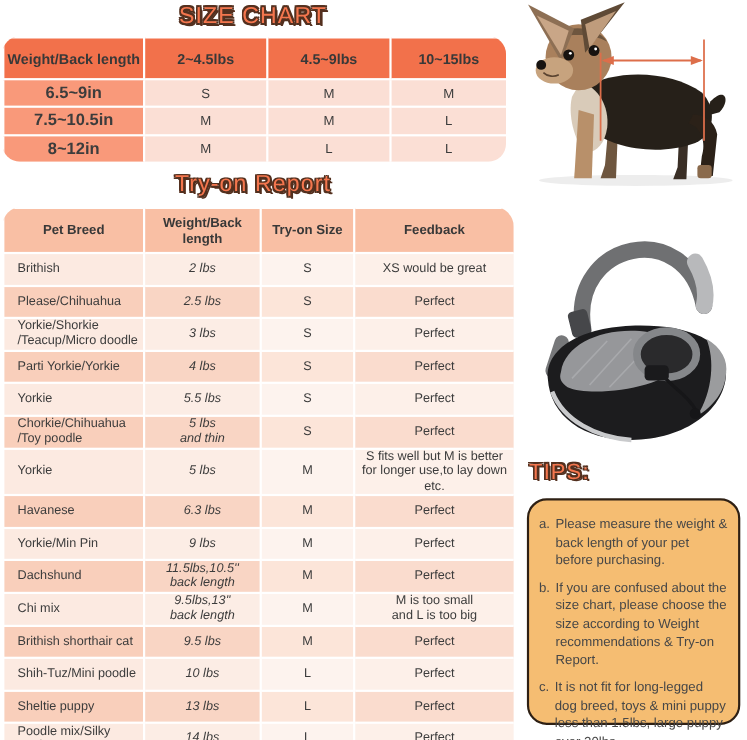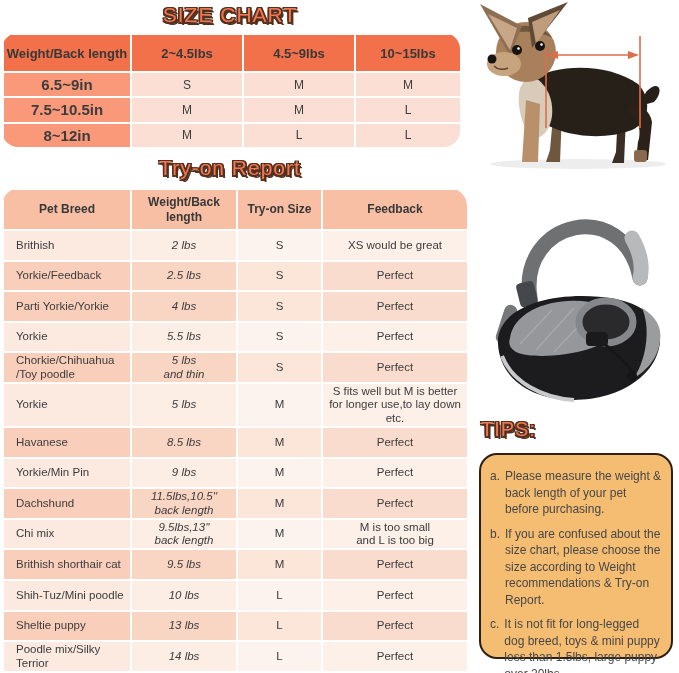--- a/index.html
+++ b/index.html
@@ -128,22 +128,29 @@
         </tr>
       </thead>
       <tbody>
         <tr class="light">
           <td class="c-breed">Brithish</td>
           <td class="c-weight">2 lbs</td>
           <td class="c-size">S</td>
           <td class="c-feedback">XS would be great</td>
         </tr>
         <tr class="dark">
-          <td class="c-breed">Yorkie/Feedback</td>
+          <td class="c-breed">Please/Chihuahua</td>
           <td class="c-weight">2.5 lbs</td>
+          <td class="c-size">S</td>
+          <td class="c-feedback">Perfect</td>
+        </tr>
+        <tr class="light">
+          <td class="c-breed">Yorkie/Shorkie
+/Teacup/Micro doodle</td>
+          <td class="c-weight">3 lbs</td>
           <td class="c-size">S</td>
           <td class="c-feedback">Perfect</td>
         </tr>
         <tr class="dark">
           <td class="c-breed">Parti Yorkie/Yorkie</td>
           <td class="c-weight">4 lbs</td>
           <td class="c-size">S</td>
           <td class="c-feedback">Perfect</td>
         </tr>
         <tr class="light">
@@ -162,21 +169,21 @@
         </tr>
         <tr class="light">
           <td class="c-breed">Yorkie</td>
           <td class="c-weight">5 lbs</td>
           <td class="c-size">M</td>
           <td class="c-feedback">S fits well but M is better
 for longer use,to lay down etc.</td>
         </tr>
         <tr class="dark">
           <td class="c-breed">Havanese</td>
-          <td class="c-weight">8.5 lbs</td>
+          <td class="c-weight">6.3 lbs</td>
           <td class="c-size">M</td>
           <td class="c-feedback">Perfect</td>
         </tr>
         <tr class="light">
           <td class="c-breed">Yorkie/Min Pin</td>
           <td class="c-weight">9 lbs</td>
           <td class="c-size">M</td>
           <td class="c-feedback">Perfect</td>
         </tr>
         <tr class="dark">

